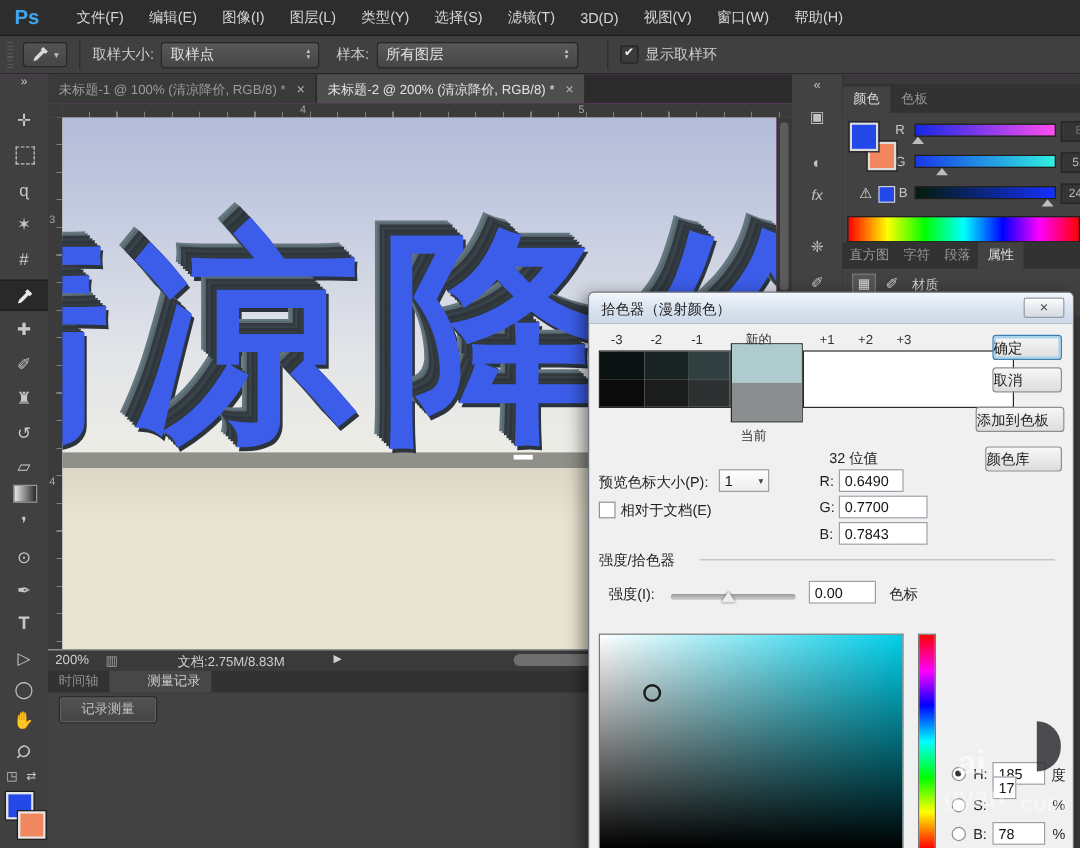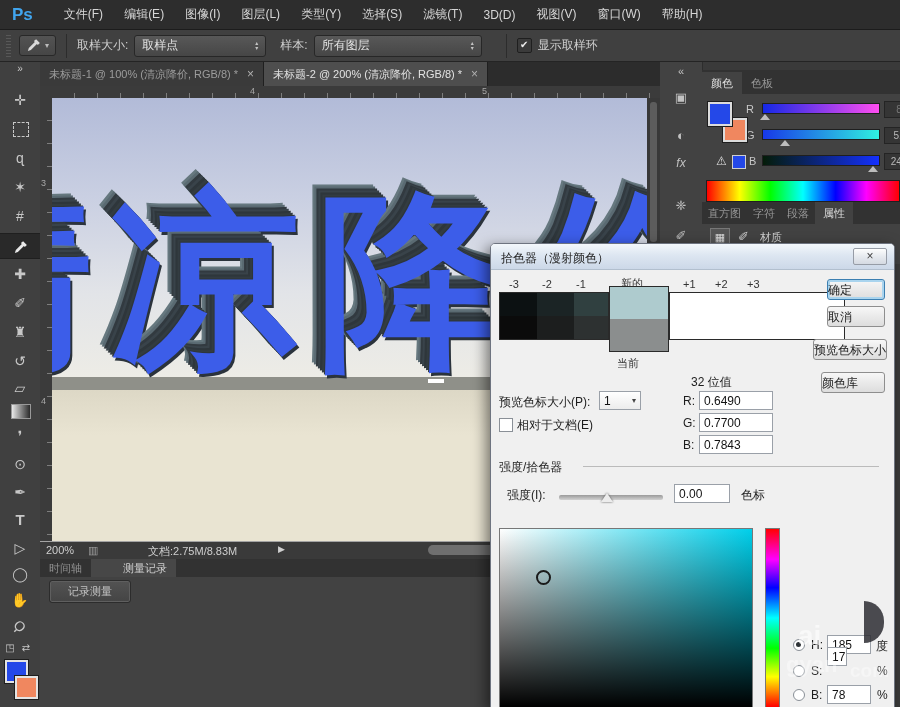--- a/index.html
+++ b/index.html
@@ -336,34 +336,34 @@
     </div>
     <div class="stopblock" style="left: 178px; top: 48px; width: 176px; height: 48px; background: rgb(255, 255, 255);"></div>
     <div class="stopblock" style="left:118px;top:42px;width:60px;height:66px;z-index:2">
       <span class="cell" style="left: 0px; top: 0px; width: 58px; height: 32px; background: rgb(174, 203, 206);"></span>
       <span class="cell" style="left: 0px; top: 32px; width: 58px; height: 32px; background: rgb(139, 142, 142);"></span>
     </div>
     <span class="stoplabel" style="left:126px;top:112px">当前</span>
 
     <span class="win7btn focus" style="left:336px;top:35px;width:58px">确定</span>
     <span class="win7btn" style="left:336px;top:62px;width:58px">取消</span>
-    <span class="win7btn" style="left:322px;top:95px;width:74px">预览色标大小</span>
+    <span class="win7btn" style="left:322px;top:95px;width:74px">添加到色板</span>
     <span class="win7btn" style="left:330px;top:128px;width:64px">颜色库</span>
 
     <span class="dlabel" style="left:8px;top:150px">预览色标大小(P):</span>
     <span class="ddrop" style="left:108px;top:147px;width:42px">
       <span>1</span>
       <span style="font-size:8px;color:#444">▾</span>
     </span>
     <span class="dcheck" style="left:8px;top:174px"></span>
     <span class="dlabel" style="left:26px;top:173px">相对于文档(E)</span>
 
     <span class="dlabel" style="left:200px;top:130px">32 位值</span>
     <span class="dlabel" style="left:192px;top:150px">R:</span>
-    <span class="tbox" style="left:208px;top:147px;width:74px">0.6490</span>
+    <span class="tbox" style="left:208px;top:147px;width:54px">0.6490</span>
     <span class="dlabel" style="left:192px;top:172px">G:</span>
     <span class="tbox" style="left:208px;top:169px;width:74px">0.7700</span>
     <span class="dlabel" style="left:192px;top:194px">B:</span>
     <span class="tbox" style="left:208px;top:191px;width:74px">0.7843</span>
 
     <span class="dlabel" style="left:8px;top:215px">强度/拾色器</span>
     <span class="divline" style="left:92px;top:222px;width:296px"></span>
     <span class="dlabel" style="left:16px;top:243px">强度(I):</span>
     <span class="itrack" style="left:68px;top:251px"></span>
     <span class="ithumb" style="left:110px;top:249px"></span>

